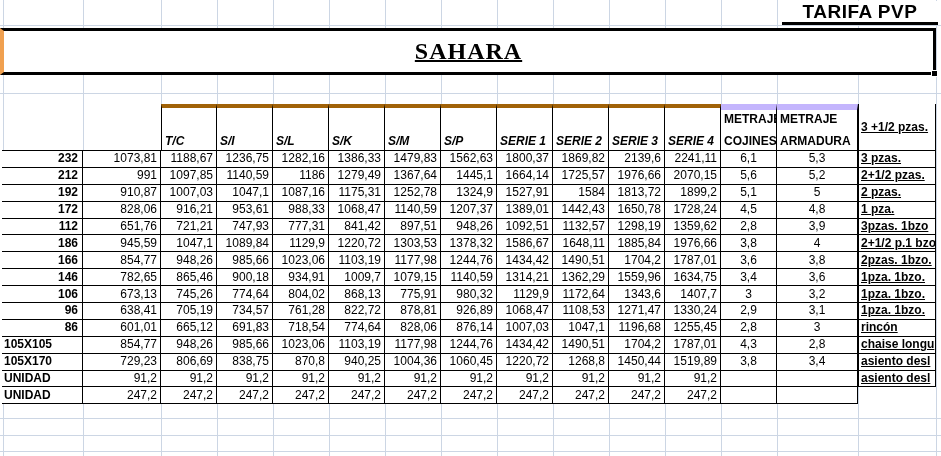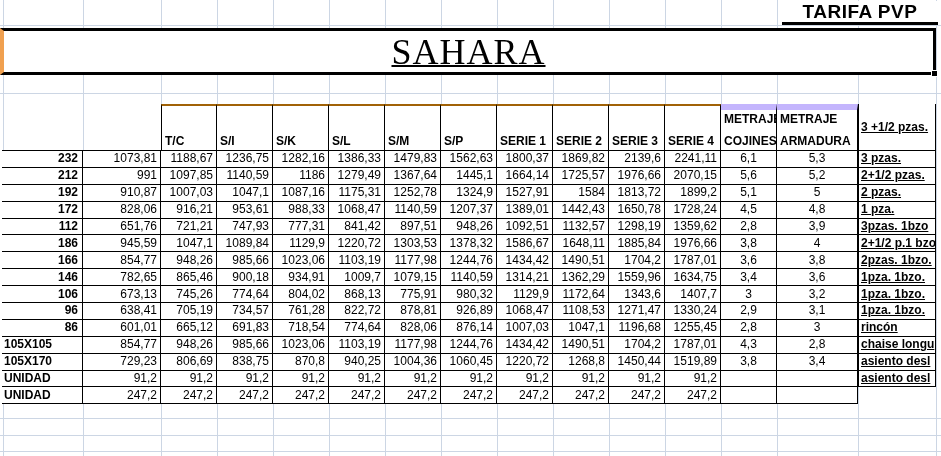--- a/index.html
+++ b/index.html
@@ -25,43 +25,43 @@
   }
 
   
   .titlebox{
     position:absolute;left:0;top:28px;width:936px;height:47px;z-index:2;
     background:#fff;border:3px solid #000;border-left:4px solid #f0a050;
     display:flex;align-items:center;justify-content:center;
   }
   .title-text{
     font-family:"Liberation Serif","DejaVu Serif",serif;
-    font-size:36px;font-weight:normal;text-decoration:underline;
+    font-size:24px;font-weight:bold;text-decoration:underline;
     text-decoration-thickness:2px;letter-spacing:1px;
   }
   .fill-handle{
     position:absolute;right:-5px;bottom:-5px;width:7px;height:7px;
     background:#000;border:1px solid #fff;
   }
 
   
   .table{
     position:absolute;left:2px;top:104px;z-index:1;
     display:grid;
     grid-template-columns:81px 78px repeat(11,56px) 81px 78px;
     grid-template-rows:47px repeat(15,16.9px);
   }
   .c{
     background:#fff;border-right:1px solid #000;border-bottom:1px solid #000;
     font-size:12px;line-height:15px;overflow:hidden;white-space:nowrap;
     display:flex;align-items:center;
   }
   .ghost{background:transparent;border:none;border-bottom:1px solid #000;}
-  .hdr{border-top:2px solid #a16207;font-weight:bold;align-items:flex-end;
-       padding:5px 0 1px 3px;}
+  .hdr{border-top:4px solid #a16207;font-weight:bold;align-items:flex-end;
+       padding:5px 0 1px 3px;font-style:italic;}
   .hdr.first{border-left:1px solid #000;}
   .hdr2{border-top:6px solid #c4b5fd;font-weight:bold;
         flex-direction:column;align-items:flex-start;justify-content:space-between;
         padding:2px 2px 1px 3px;}
   .lbl{font-weight:bold;padding-left:2px;border-left:1px solid #000;text-decoration:underline;}
   .sz{font-weight:bold;padding-left:2px;}
   .sz.num{justify-content:flex-end;padding-right:4px;padding-left:0;}
   .val{justify-content:flex-end;padding-right:3px;}
   .ctr{justify-content:center;padding:0;}
 </style>
@@ -97,22 +97,22 @@
 <div class="titlebox">
   <span class="title-text">SAHARA</span>
   <span class="fill-handle"></span>
 </div>
 
 <div class="table" id="table">
     <div class="c ghost"></div>
     <div class="c ghost"></div>
     <div class="c hdr first">T/C</div>
     <div class="c hdr">S/I</div>
+    <div class="c hdr">S/L</div>
     <div class="c hdr">S/K</div>
-    <div class="c hdr">S/L</div>
     <div class="c hdr">S/M</div>
     <div class="c hdr">S/P</div>
     <div class="c hdr">SERIE 1</div>
     <div class="c hdr">SERIE 2</div>
     <div class="c hdr">SERIE 3</div>
     <div class="c hdr">SERIE 4</div>
     <div class="c hdr2">
       <span>METRAJES</span>
       <span>COJINES</span>
     </div>

